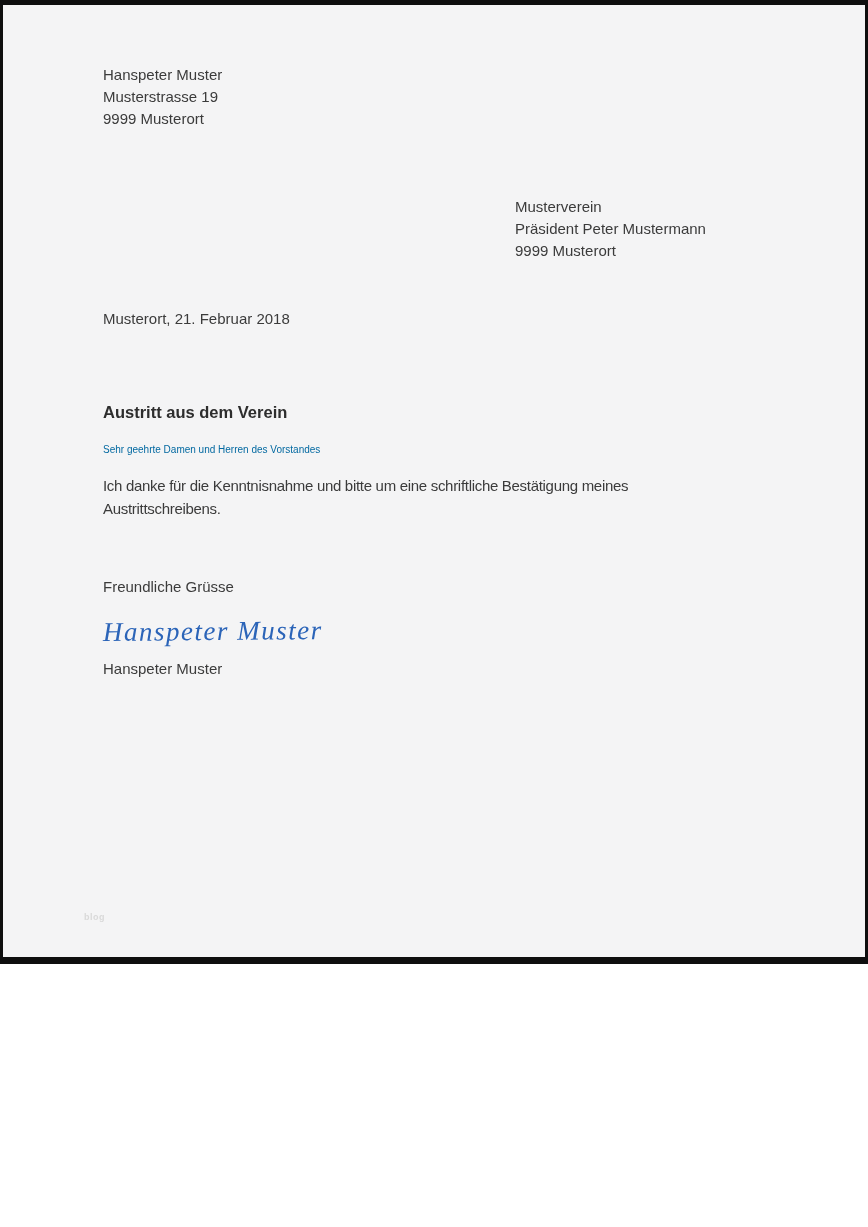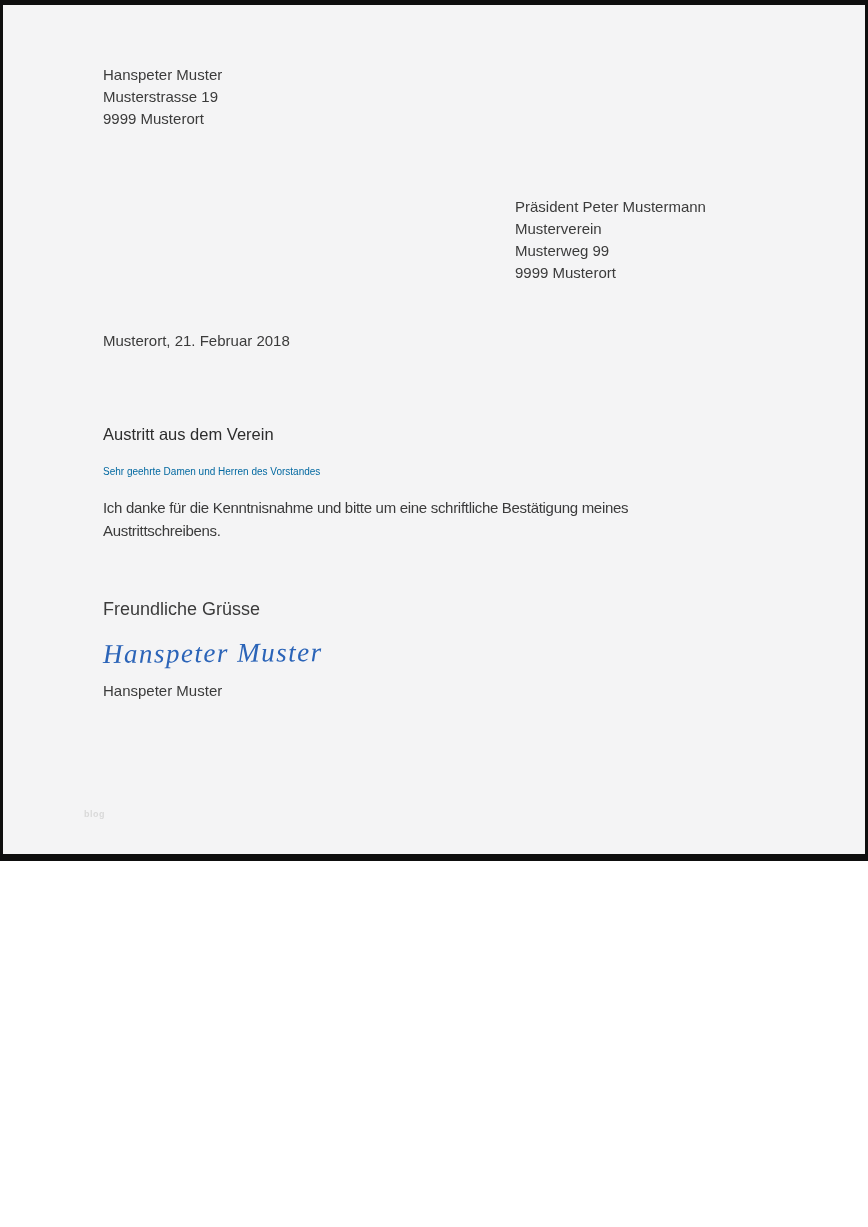--- a/index.html
+++ b/index.html
@@ -5,21 +5,21 @@
   * { margin: 0; padding: 0; box-sizing: border-box; }
   html, body { background: #ffffff; }
   body {
     font-family: "Liberation Sans", sans-serif;
     width: 868px;
     margin: 0 auto;
   }
   .page {
     position: relative;
     width: 868px;
-    height: 861px;
+    height: 964px;
     background: #f4f4f5;
     border-style: solid;
     border-color: #0e0e0e;
     border-width: 5px 3px 7px 3px;
     overflow: hidden;
     color: #3a3a3a;
   }
   .content {
     padding: 59px 68px 0 100px;
   }
@@ -35,21 +35,21 @@
   }
   .date-line {
     margin-top: 46px;
     font-size: 15px;
     line-height: 22px;
     color: #3b3b3b;
   }
   .subject {
     margin-top: 71px;
     font-size: 16.5px;
-    font-weight: normal;
+    font-weight: bold;
     color: #2d2d2d;
     line-height: 22px;
   }
   .salutation {
     margin-top: 16px;
     font-size: 10px;
     line-height: 22px;
     color: #0369a1;
   }
   .paragraph {
@@ -57,21 +57,21 @@
     font-size: 15px;
     line-height: 23px;
     max-width: 700px;
     letter-spacing: -0.3px;
     white-space: pre-line;
     color: #3b3b3b;
   }
   .paragraph + .paragraph { margin-top: 11px; }
   .closing {
     margin-top: 56px;
-    font-size: 18px;
+    font-size: 15px;
     line-height: 22px;
     color: #3b3b3b;
   }
   .signature {
     margin-top: 16px;
     font-family: cursive;
     font-style: italic;
     font-size: 27px;
     line-height: 36px;
     letter-spacing: 1.5px;
@@ -102,23 +102,22 @@
 <div class="page" style="background: rgb(244, 244, 245); border-color: rgb(14, 14, 14);">
   <div class="content">
 
     <div class="sender-block">
       <div class="addr-line">Hanspeter Muster</div>
       <div class="addr-line">Musterstrasse 19</div>
       <div class="addr-line">9999 Musterort</div>
     </div>
 
     <div class="recipient-block">
+      <div class="addr-line">Musterverein</div>
       <div class="addr-line">Präsident Peter Mustermann</div>
-      <div class="addr-line">Musterverein</div>
-      <div class="addr-line">Musterweg 99</div>
       <div class="addr-line">9999 Musterort</div>
     </div>
 
     <div class="date-line">Musterort, 21. Februar 2018</div>
 
     <div class="subject">Austritt aus dem Verein</div>
 
     <div class="salutation">Sehr geehrte Damen und Herren des Vorstandes</div>
 
     <div class="paragraph">Ich danke für die Kenntnisnahme und bitte um eine schriftliche Bestätigung meines

